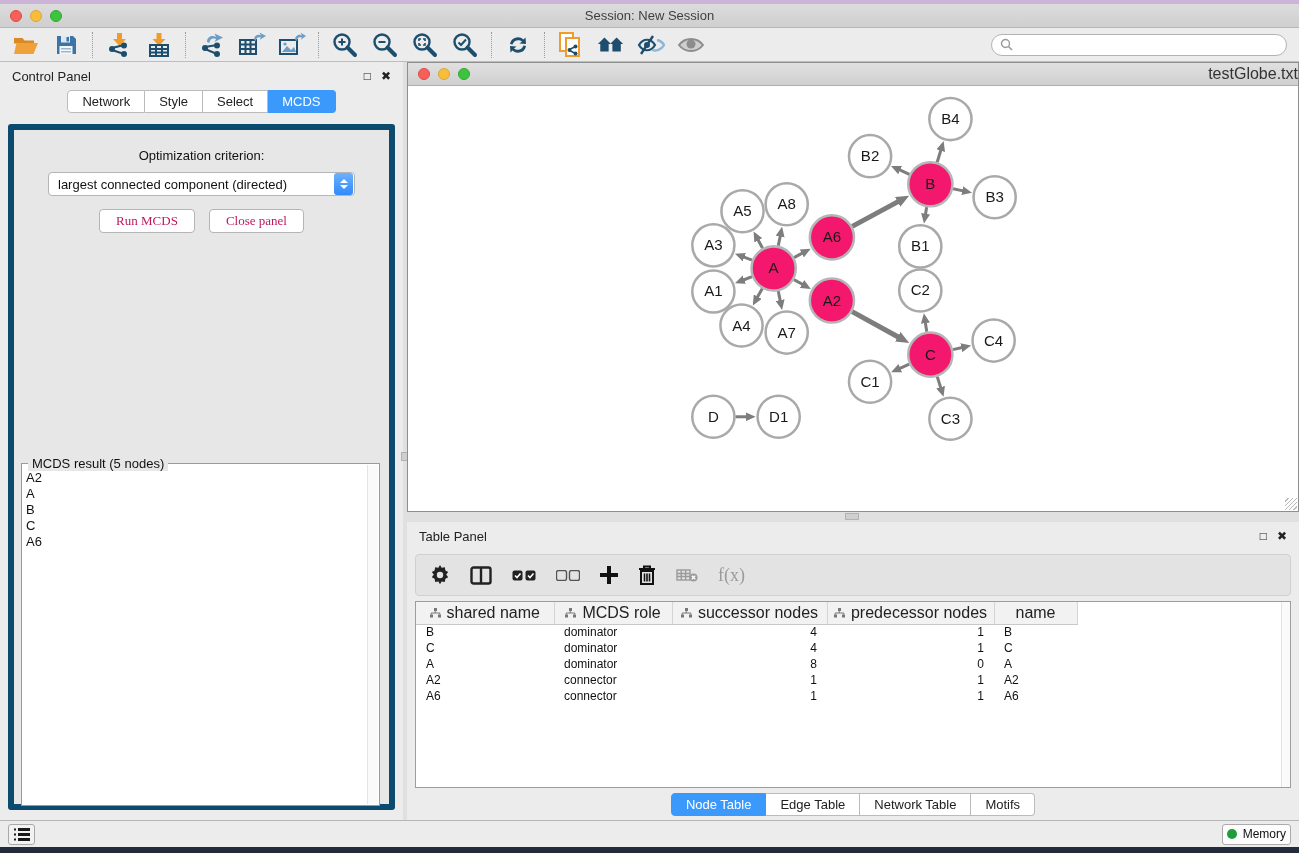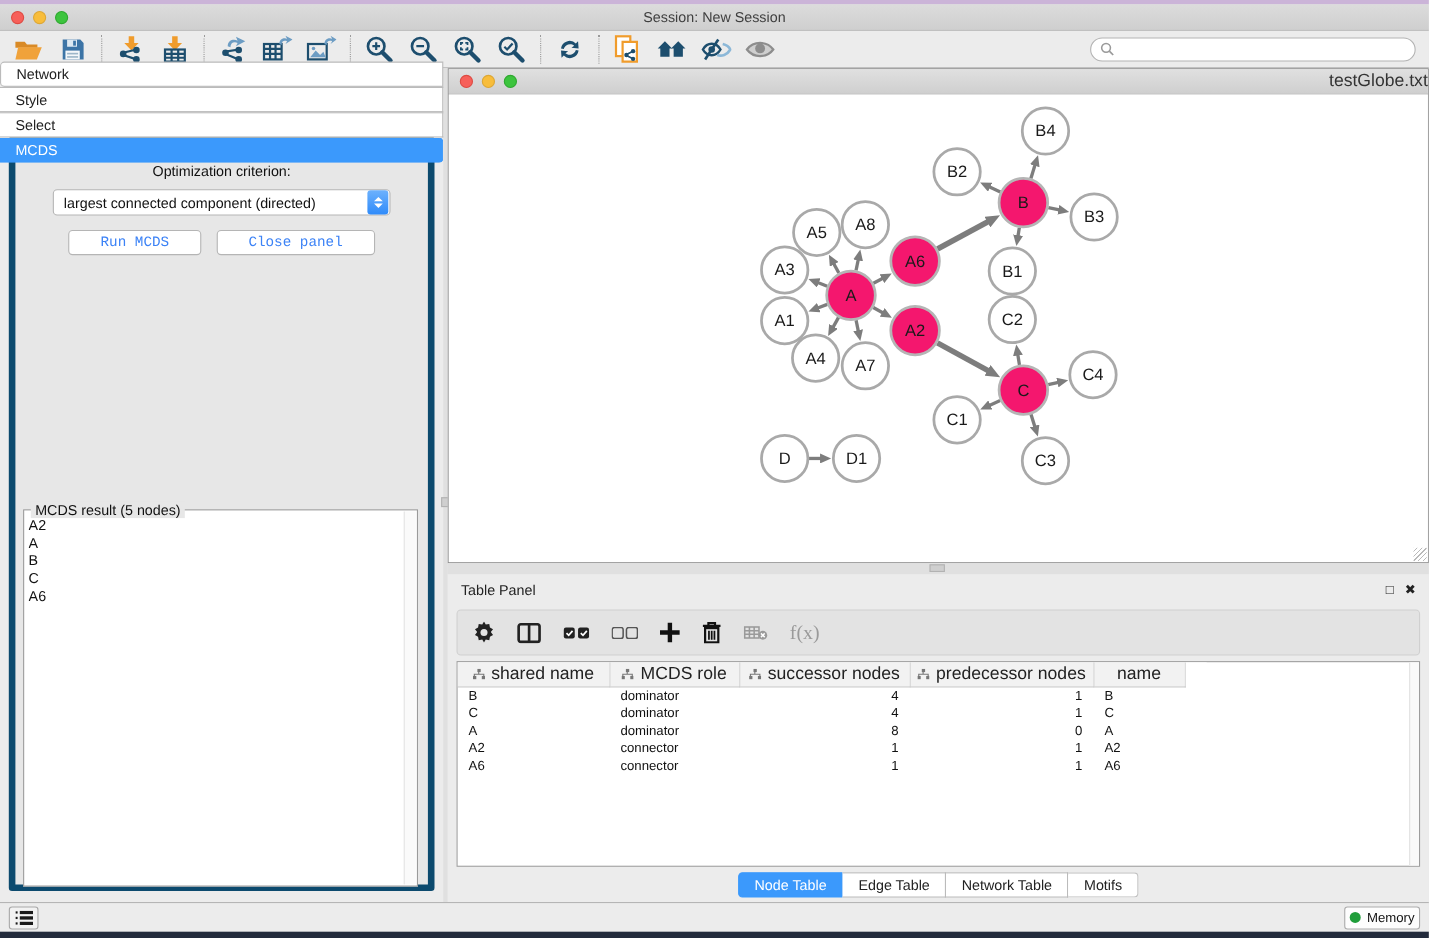--- a/index.html
+++ b/index.html
@@ -28,35 +28,35 @@
 
   
   .workspace { position:relative; display:flex; height:758px; }
 
   
   .control-panel { width:403px; background:#ececec; position:relative; }
   .panel-head { height:28px; display:flex; align-items:center; padding:0 12px; }
   .panel-head .ptitle { font-size:13px; color:#222; }
   .panel-head .pbtns { margin-left:auto; display:flex; gap:10px; font-size:12px; color:#222; }
   .panel-head .pbtn { cursor:pointer; line-height:1; }
-  .tabs-row { display:flex; justify-content:center; height:23px; position:relative; z-index:2;flex-direction:column; }
+  .tabs-row { display:flex; justify-content:center; height:23px; position:relative; z-index:2; }
   .tab { font-size:13px; color:#222; background:#fff; border:1px solid #bbb; border-left:none; padding:3px 14px 3px; cursor:pointer; }
   .tab:first-child { border-left:1px solid #bbb; border-radius:4px 0 0 4px; }
   .tab:last-child { border-radius:0 4px 4px 0; }
   .tab.selected { background:#3b99fc; border-color:#3b99fc; color:#fff; }
   .cp-inner { position:absolute; left:8px; right:8px; top:62px; bottom:10px; background:#e7e7e7; border:6px solid #0c4a6e; border-radius:3px; }
   .opt-label { text-align:center; font-size:13px; color:#111; margin-top:18px; }
   .dropdown { position:relative; margin:9px 34px 0 34px; height:24px; background:#fff; border:1px solid #b5b5b5; border-radius:4px; display:flex; align-items:center; cursor:pointer; }
   .dropdown .dval { flex:1; font-size:13px; color:#111; padding-left:9px; white-space:nowrap; overflow:hidden; }
   .dropdown .stepper { width:19px; height:22px; margin-right:1px; border-radius:3px; background:linear-gradient(#6cb1fd,#2f8bfa); display:flex; flex-direction:column; align-items:center; justify-content:center; gap:2px; }
   .chev { width:0; height:0; border-left:4px solid transparent; border-right:4px solid transparent; }
   .chev.up { border-bottom:4px solid #fff; }
   .chev.down { border-top:4px solid #fff; }
   .btn-row { display:flex; justify-content:center; gap:14px; margin-top:13px; }
-  .pushbtn { font-size:13px; color:#3b82f6; background:#fff; border:1px solid #b5b5b5; border-radius:4px; padding:3px 28px; cursor:pointer; font-family:Liberation Mono, monospace; }
+  .pushbtn { font-size:13px; color:#be185d; background:#fff; border:1px solid #b5b5b5; border-radius:4px; padding:3px 16px; cursor:pointer; font-family:Liberation Serif, serif; }
   .result-box { position:absolute; left:7px; right:9px; top:333px; height:343px; border:1px solid #9a9a9a; background:#fff; }
   .result-legend { position:absolute; top:-8px; left:6px; background:#e7e7e7; padding:0 4px; font-size:13px; color:#111; }
   .result-list { position:absolute; inset:6px 12px 2px 4px; font-size:13px; color:#111; line-height:16px; overflow:hidden; }
   .result-scroll { position:absolute; top:1px; bottom:1px; right:1px; width:11px; background:#fafafa; border-left:1px solid #e4e4e4; }
 
   
   .v-splitter { width:4px; background:#e0e0e0; position:relative; cursor:col-resize; }
   .v-splitter .grip { position:absolute; top:390px; left:-2px; width:8px; height:9px; background:#cfcfcf; border:1px solid #b2b2b2; }
   .right-area { flex:1; display:flex; flex-direction:column; min-width:0; }
 

